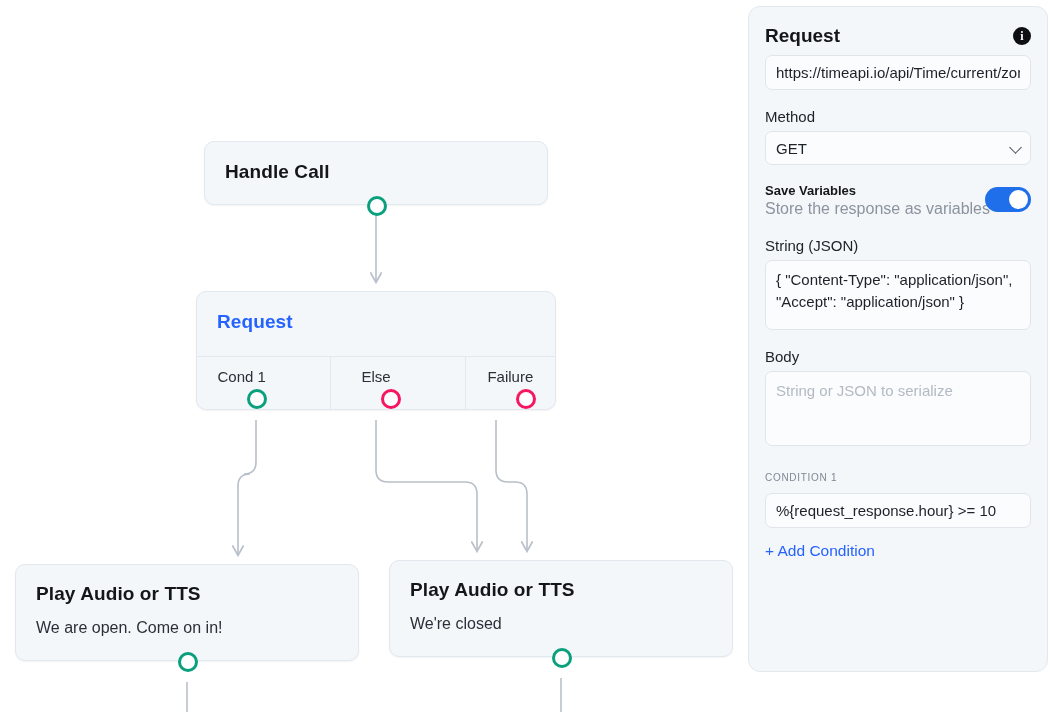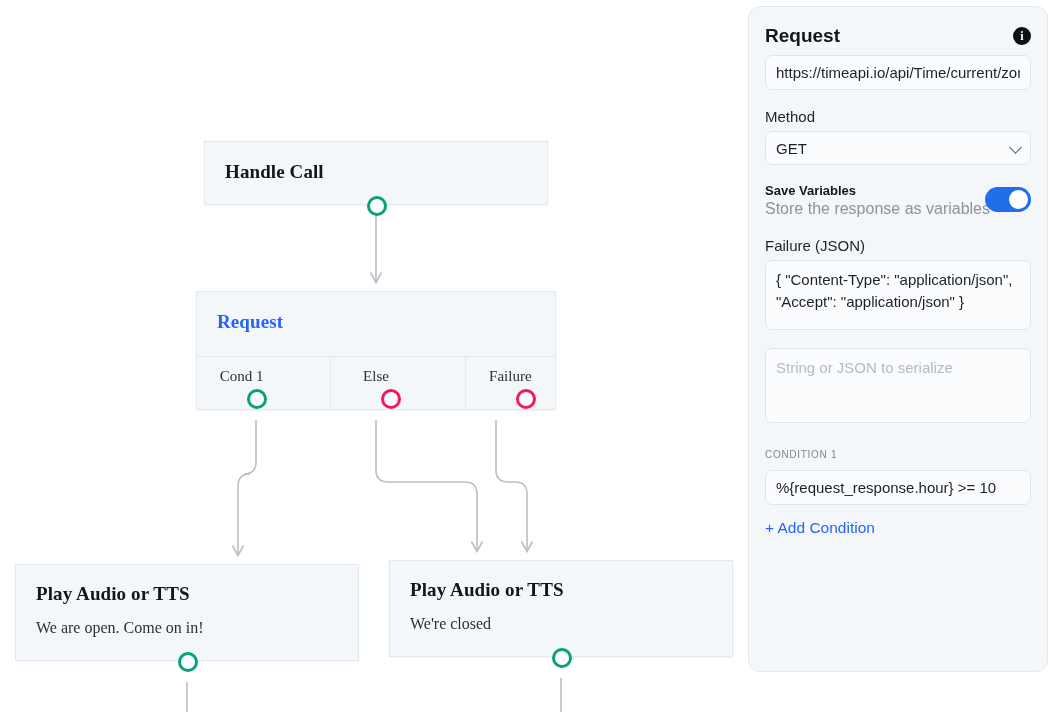--- a/index.html
+++ b/index.html
@@ -12,23 +12,22 @@
   #root { position: relative; width: 1060px; height: 712px; }
 
   
   #canvas { position: absolute; left: 0; top: 0; width: 745px; height: 712px; overflow: hidden; }
   #edges { position: absolute; left: 0; top: 0; width: 745px; height: 712px; pointer-events: none; }
 
   .node {
     position: absolute;
     background: #f4f7fa;
     border: 1px solid #e2e8ef;
-    border-radius: 0;
+    border-radius: 10px;
     box-shadow: 0 1px 2px rgba(16,24,40,.05);
-    font-family: Liberation Serif, serif;
   }
   .node-title {
     font-size: 19px; font-weight: bold; color: #141619;
     letter-spacing: .1px;
   }
   .node-title.accent { color: #2563ff; }
   .node-sub { font-size: 16px; color: #2b3038; }
 
   #node-handle-call { left: 204px; top: 141px; width: 344px; height: 64px; }
   #node-handle-call .node-title { position: absolute; left: 20px; top: 19px; }
@@ -222,25 +221,26 @@
     <div class="save-row">
       <div class="save-title">Save Variables</div>
       <div class="save-desc">Store the response as variables</div>
       <div class="toggle">
         <div class="knob"></div>
       </div>
     </div>
 
     <div class="row-gap-a"></div>
 
-    <div class="field-label">Failure (JSON)</div>
+    <div class="field-label">String (JSON)</div>
     <textarea class="inp" rows="3" style="height: 70px;">{ "Content-Type": "application/json", "Accept": "application/json" }</textarea>
 
     <div class="row-gap-b"></div>
 
+    <div class="field-label">Body</div>
     <textarea class="inp" rows="3" style="height: 75px;" placeholder="String or JSON to serialize"></textarea>
 
     <div style="height:26px;"></div>
 
     <div class="label-muted">CONDITION 1</div>
     <div style="height:10px;"></div>
     <input class="inp" type="text" value="%{request_response.hour} &gt;= 10" style="">
     <div class="add-cond">+ Add Condition</div>
 
   </div>

